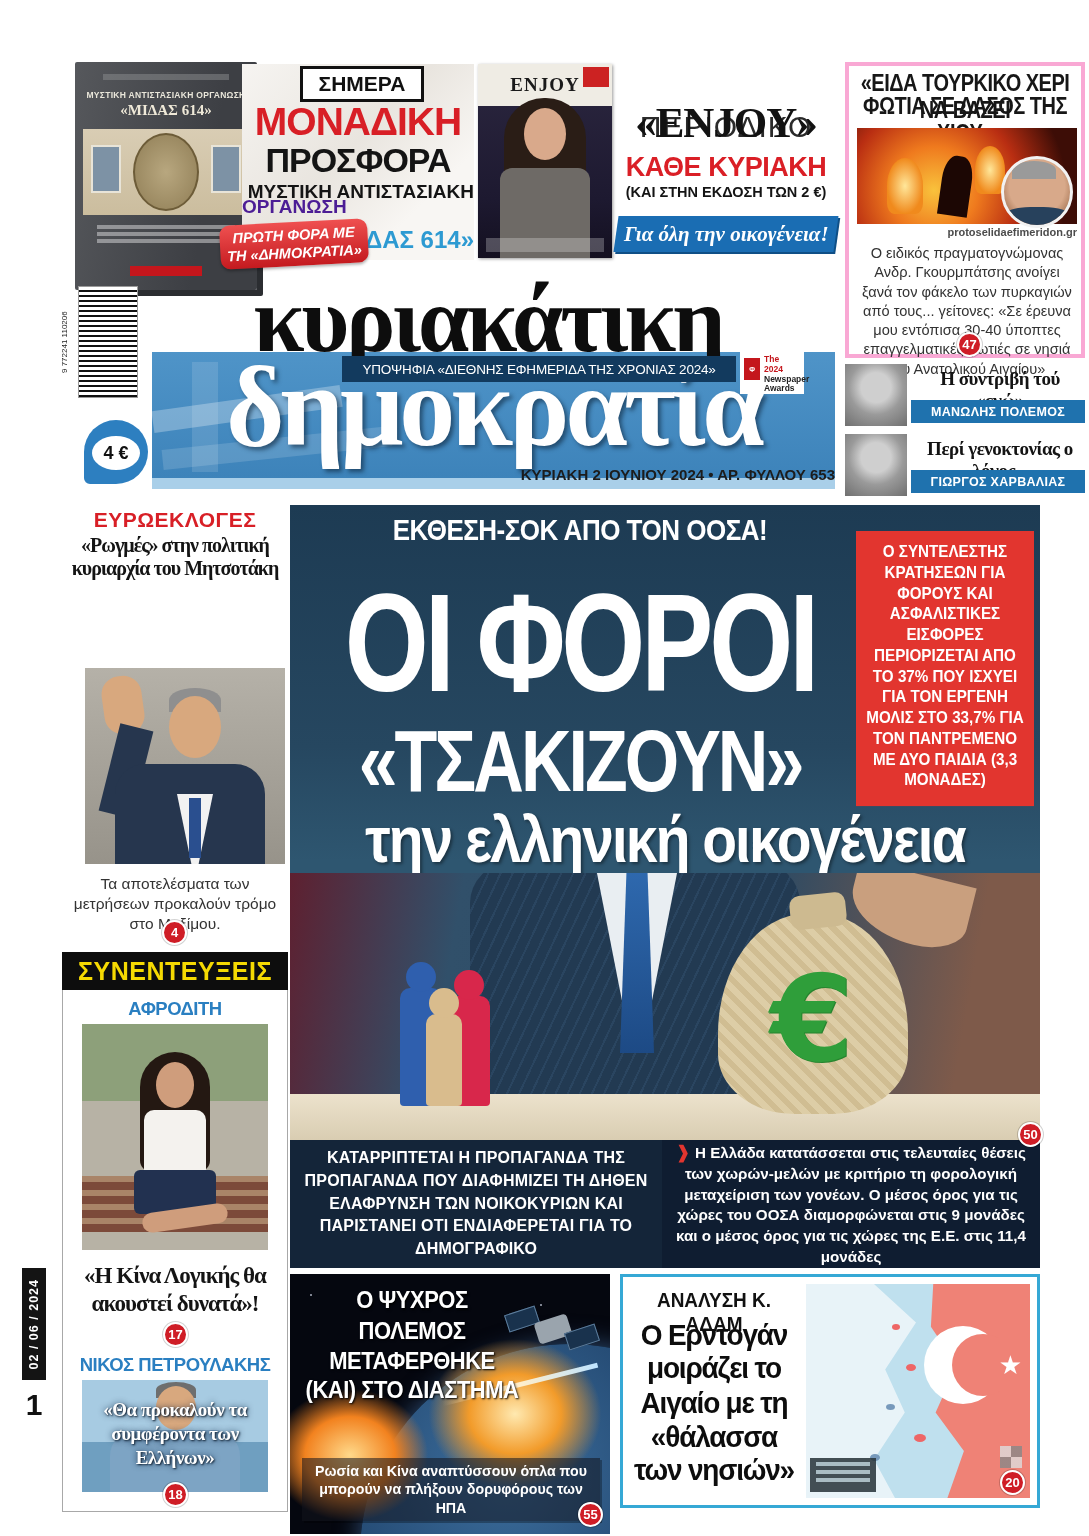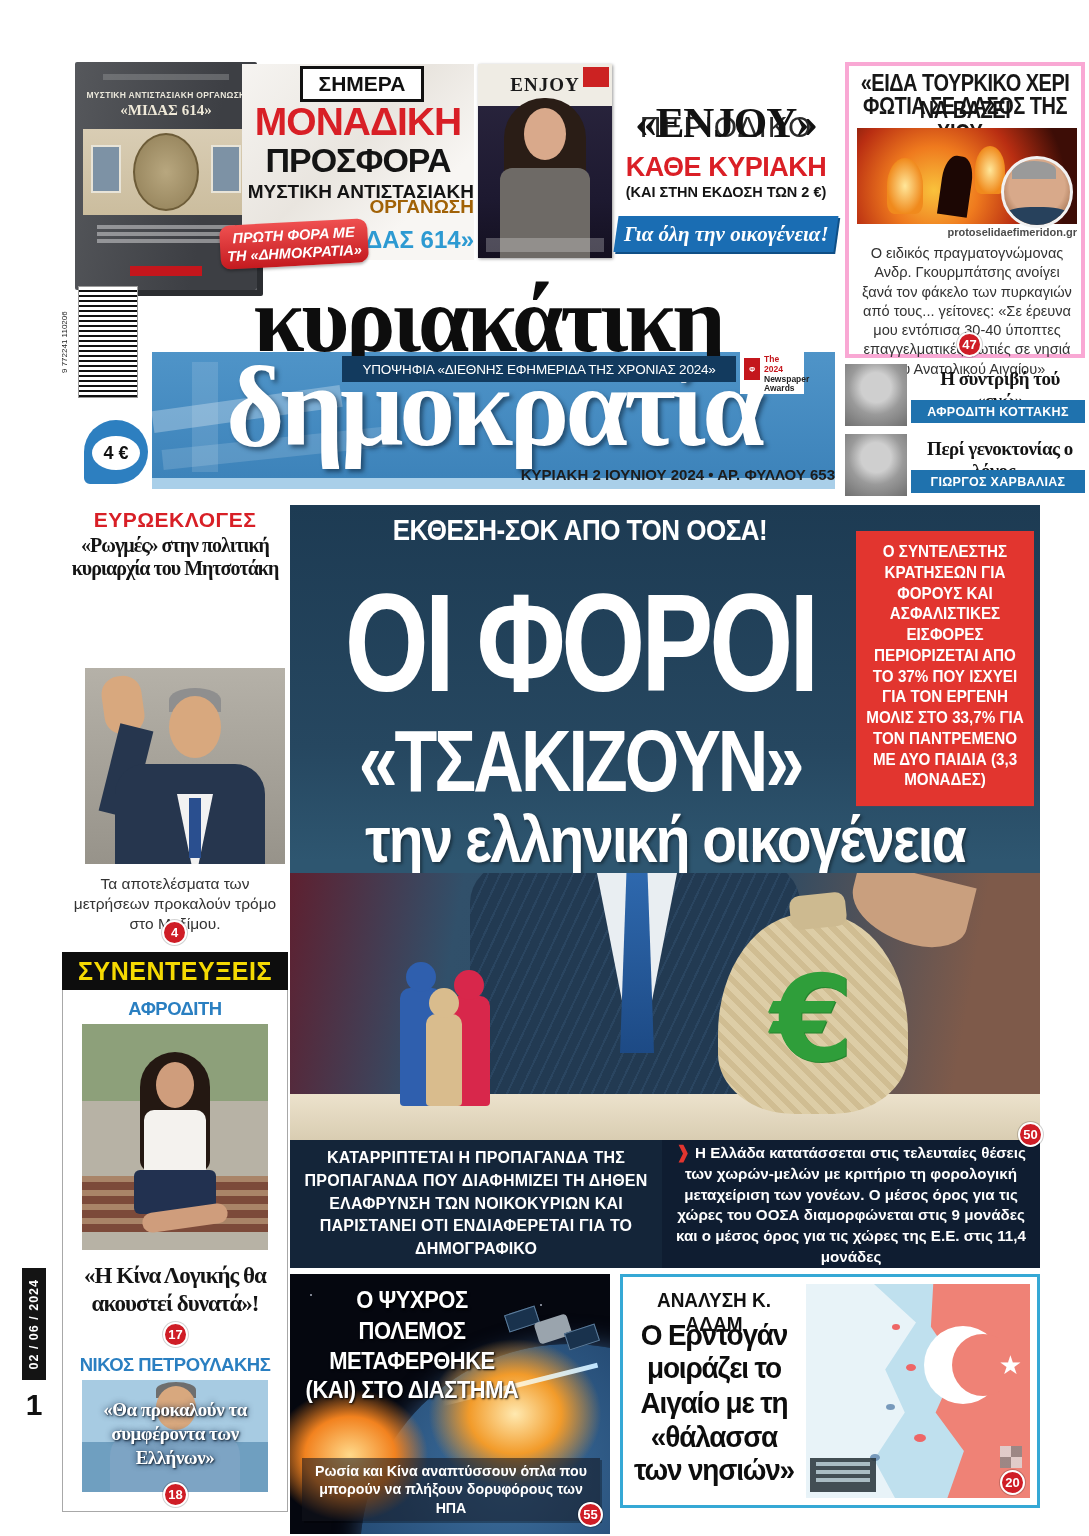--- a/index.html
+++ b/index.html
@@ -21,21 +21,21 @@
   #book .b-ph{position:absolute;top:16px;width:26px;height:44px;background:#7d92a5;border:2px solid #e8e4d8;}
   #book .b-lines{margin:10px 14px 0;}
   #book .b-lines div{height:4px;background:#cfd0d2;opacity:.55;margin-bottom:3px;}
   #book .b-logo{position:absolute;bottom:14px;left:30%;width:40%;height:10px;background:#c4161c;}
   #offer{left:242px;top:64px;width:232px;height:196px;background:linear-gradient(135deg,#f6f4f1,#e9e5df 45%,#f8f6f3 75%);}
   #offer-badge{left:300px;top:66px;width:118px;height:30px;background:#fff;border:3px solid #111;
         font-size:21px;font-weight:bold;display:flex;align-items:center;justify-content:center;}
   #offer-l1{left:242px;top:100px;width:232px;font-size:39px;font-weight:bold;color:#d81f26;text-align:center;letter-spacing:-1px;}
   #offer-l2{left:242px;top:141px;width:232px;font-size:34px;font-weight:bold;color:#141414;text-align:center;letter-spacing:-1px;}
   #offer-l3{left:242px;top:181px;width:232px;font-size:19px;font-weight:bold;color:#141414;text-align:right;}
-  #offer-l4{left:242px;top:196px;width:232px;font-size:19px;font-weight:bold;color:#a16207;text-align:right;}
+  #offer-l4{left:242px;top:196px;width:232px;font-size:19px;font-weight:bold;color:#4c1d95;}
   #offer-l5{left:242px;top:226px;width:232px;font-size:24px;font-weight:bold;color:#2d9ad2;text-align:right;}
   #offer-pill{left:220px;top:222px;width:148px;height:44px;background:linear-gradient(#ef5050,#c41a1f);
         border-radius:10px;color:#fff;font-weight:bold;font-style:italic;font-size:14.5px;line-height:1.25;
         display:flex;align-items:center;justify-content:center;text-align:center;transform:rotate(-3deg);
         box-shadow:0 2px 3px rgba(0,0,0,.3);}
   #mag-cover{left:478px;top:64px;width:134px;height:194px;background:linear-gradient(#2c2740,#1d1930 70%,#141020);box-shadow:1px 1px 3px rgba(0,0,0,.4);}
   #mag-cover .mc-top{height:42px;background:#efece4;display:flex;align-items:center;justify-content:center;
         font-family:"Liberation Serif",serif;font-weight:bold;font-size:19px;color:#1a1a1a;letter-spacing:1px;}
   #mag-cover .mc-red{position:absolute;right:3px;top:3px;width:26px;height:20px;background:#c22;}
   #mag-cover .mc-hair{position:absolute;left:26px;top:34px;width:82px;height:140px;border-radius:40px 40px 8px 8px;background:#2a1d16;}
@@ -298,21 +298,21 @@
   </div>
   <div id="mh-main" class="abs">δημοκρατία</div>
   <div id="mh-strip" class="abs"></div>
   <div id="price" class="abs"></div>
   <div id="price-in" class="abs">4 €</div>
   <div id="issue" class="abs">ΚΥΡΙΑΚΗ 2 ΙΟΥΝΙΟΥ 2024 • ΑΡ. ΦΥΛΛΟΥ 653</div>
 
   <div class="colm abs" style="top:364px;">
     <div class="cph"></div>
     <div class="ct">Η συντριβή τού «εγώ»</div>
-    <div class="cb">ΑΦΡΟΔΙΤΗ ΚΟΤΤΑΚΗΣ</div>
+    <div class="cb">ΜΑΝΩΛΗΣ ΠΟΛΕΜΟΣ</div>
   </div>
   <div class="colm abs" style="top:434px;">
     <div class="cph"></div>
     <div class="ct">Περί γενοκτονίας ο λόγος...</div>
     <div class="cb">ΓΙΩΡΓΟΣ ΧΑΡΒΑΛΙΑΣ</div>
   </div>
 
   <div id="lc-kicker" class="abs">ΕΥΡΩΕΚΛΟΓΕΣ</div>
   <div id="lc-head" class="abs">«Ρωγμές» στην πολιτική κυριαρχία του Μητσοτάκη</div>
   <div id="lc-photo" class="abs">

